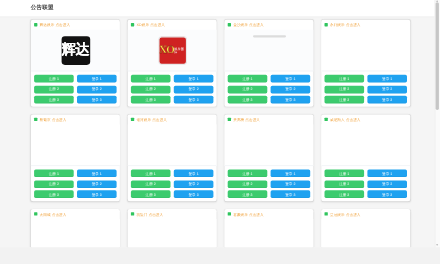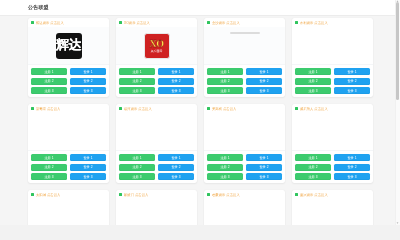--- a/index.html
+++ b/index.html
@@ -129,21 +129,21 @@
     font-weight: 900;
     line-height: 11px;
     letter-spacing: -0.5px;
     font-family: Liberation Mono, monospace;
     text-shadow: 0 0 0.5px #fff;
   }
   .logo-red {
     background: #cf2222;
     border: 1px solid #e8e8e8;
     box-sizing: border-box;
-    flex-direction: column;
+    flex-direction: row;
   }
   .logo-red .logo-text {
     color: #ffe14d;
     font-size: 10px;
     font-weight: 900;
     line-height: 11px;
     letter-spacing: -0.5px;
     font-family: "Liberation Serif", serif;
     -webkit-text-stroke: 0.3px #7a1010;
   }

